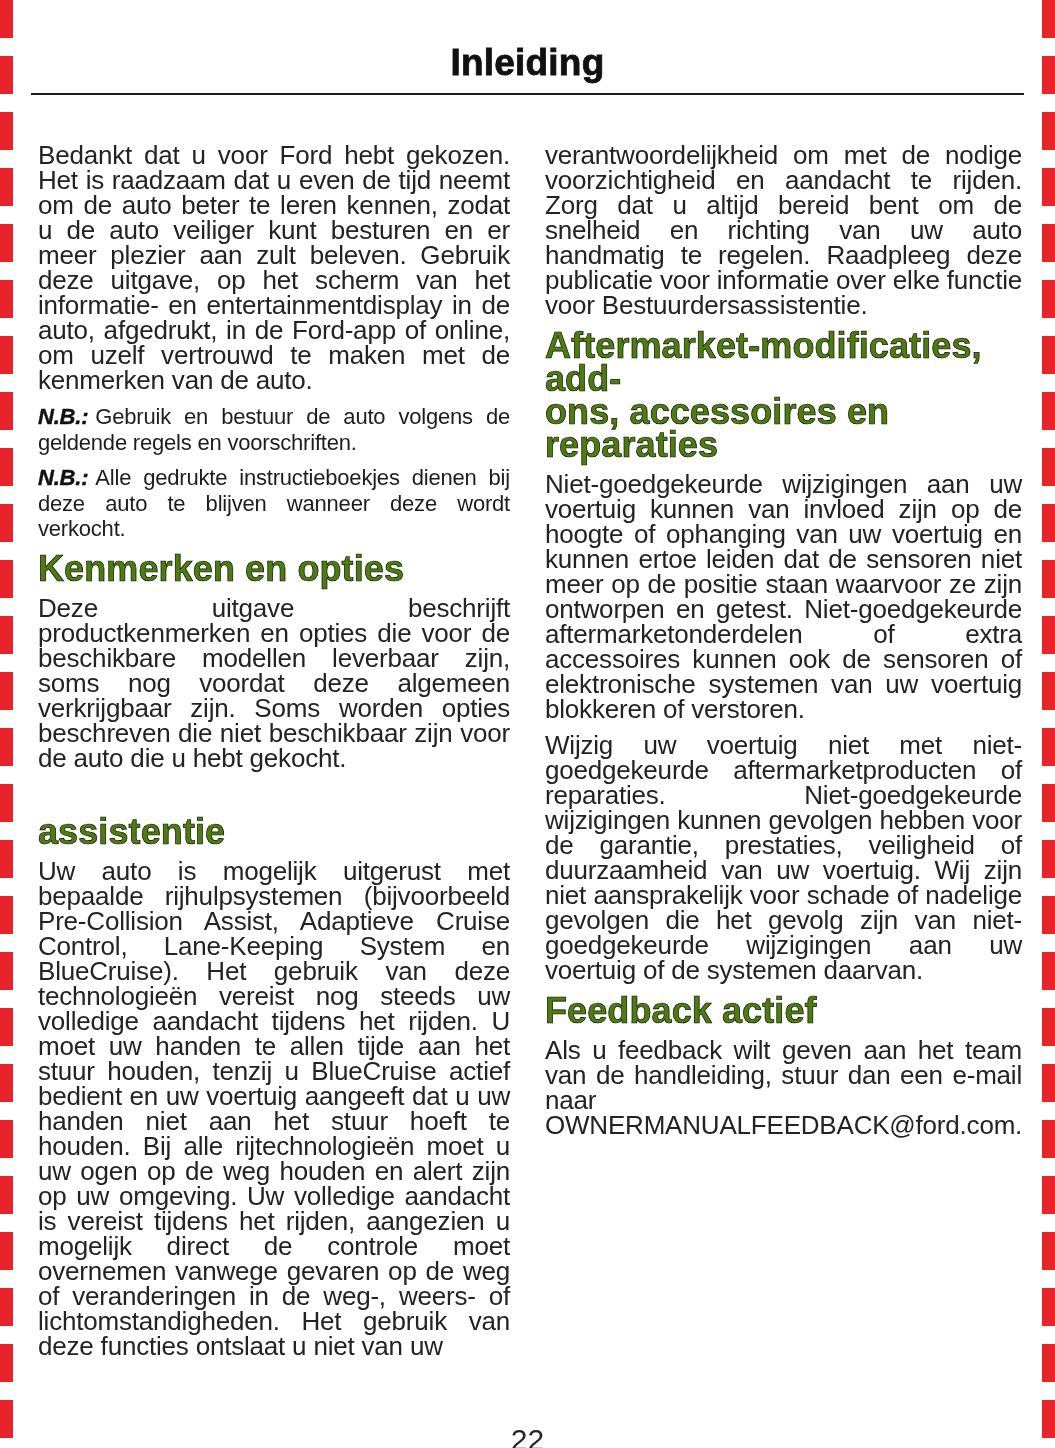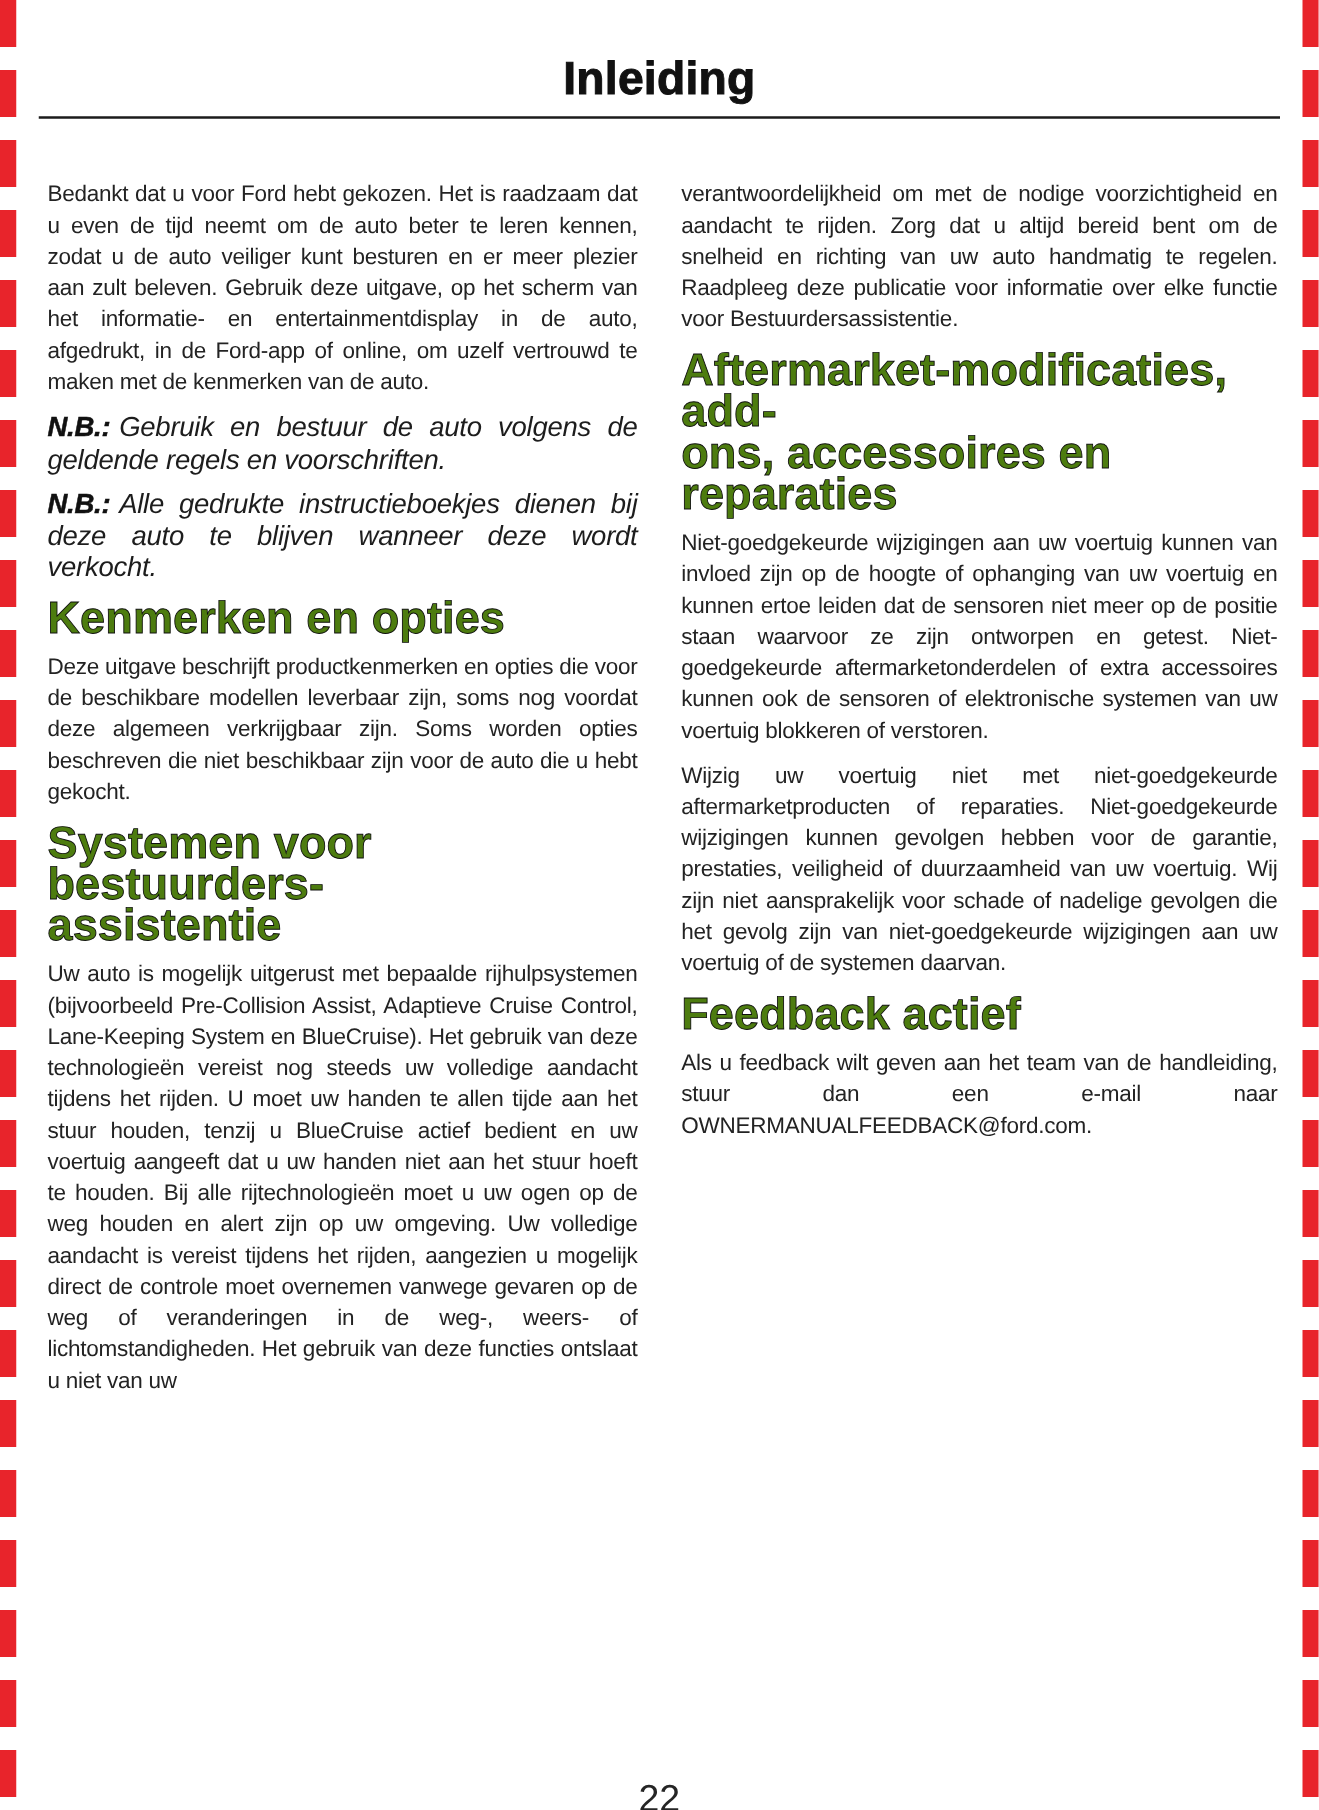--- a/index.html
+++ b/index.html
@@ -41,41 +41,41 @@
 
   .content {
     display: flex;
     padding: 48px 0 0 38px;
   }
   .col { text-align: justify; }
   .col-left  { width: 472px; margin-right: 35px; }
   .col-right { width: 477px; }
 
   .body-p {
-    font-size: 18px;
+    font-size: 26px;
     line-height: 25px;
     letter-spacing: -0.2px;
     margin-bottom: 11px;
     color: #232323;
   }
   .note {
     font-size: 22px;
     line-height: 25.5px;
     letter-spacing: -0.2px;
     margin-bottom: 10px;
     color: #1d1d1d;
   }
   .note-label {
     font-weight: 700;
     color: #111111;
     padding-right: 7px;
     font-style: italic;
     -webkit-text-stroke: 0.4px #111111;
   }
-  .note-text { font-style: italic; }
+  .note-text { }
 
   .section-heading {
     font-size: 36px;
     line-height: 33px;
     font-weight: 700;
     color: #4d7c0f;
     letter-spacing: 0.1px;
     -webkit-text-stroke: 0.7px #0d0d0d;
     margin: 4px 0 11px 0;
     text-align: left;
@@ -112,21 +112,21 @@
     </p>
 
     <p class="note">
       <span class="note-label">N.B.:</span><span class="note-text">Alle gedrukte instructieboekjes dienen bij deze auto te blijven wanneer deze wordt verkocht.</span>
     </p>
 
     <h2 class="section-heading">Kenmerken en opties</h2>
 
     <p class="body-p">Deze uitgave beschrijft productkenmerken en opties die voor de beschikbare modellen leverbaar zijn, soms nog voordat deze algemeen verkrijgbaar zijn. Soms worden opties beschreven die niet beschikbaar zijn voor de auto die u hebt gekocht.</p>
 
-    <h2 class="section-heading"><span>Systemen voor bestuurders-</span><br><span>assistentie</span></h2>
+    <h2 class="section-heading"><br><span>assistentie</span></h2>
 
     <p class="body-p">Uw auto is mogelijk uitgerust met bepaalde rijhulpsystemen (bijvoorbeeld Pre-Collision Assist, Adaptieve Cruise Control, Lane-Keeping System en BlueCruise). Het gebruik van deze technologieën vereist nog steeds uw volledige aandacht tijdens het rijden. U moet uw handen te allen tijde aan het stuur houden, tenzij u BlueCruise actief bedient en uw voertuig aangeeft dat u uw handen niet aan het stuur hoeft te houden. Bij alle rijtechnologieën moet u uw ogen op de weg houden en alert zijn op uw omgeving. Uw volledige aandacht is vereist tijdens het rijden, aangezien u mogelijk direct de controle moet overnemen vanwege gevaren op de weg of veranderingen in de weg-, weers- of lichtomstandigheden. Het gebruik van deze functies ontslaat u niet van uw</p>
   </section>
 
   <section class="col col-right">
     <p class="body-p">verantwoordelijkheid om met de nodige voorzichtigheid en aandacht te rijden. Zorg dat u altijd bereid bent om de snelheid en richting van uw auto handmatig te regelen. Raadpleeg deze publicatie voor informatie over elke functie voor Bestuurdersassistentie.</p>
 
     <h2 class="section-heading"><span>Aftermarket-modificaties, add-</span><br><span>ons, accessoires en reparaties</span></h2>
 
     <p class="body-p">Niet-goedgekeurde wijzigingen aan uw voertuig kunnen van invloed zijn op de hoogte of ophanging van uw voertuig en kunnen ertoe leiden dat de sensoren niet meer op de positie staan waarvoor ze zijn ontworpen en getest. Niet-goedgekeurde aftermarketonderdelen of extra accessoires kunnen ook de sensoren of elektronische systemen van uw voertuig blokkeren of verstoren.</p>

